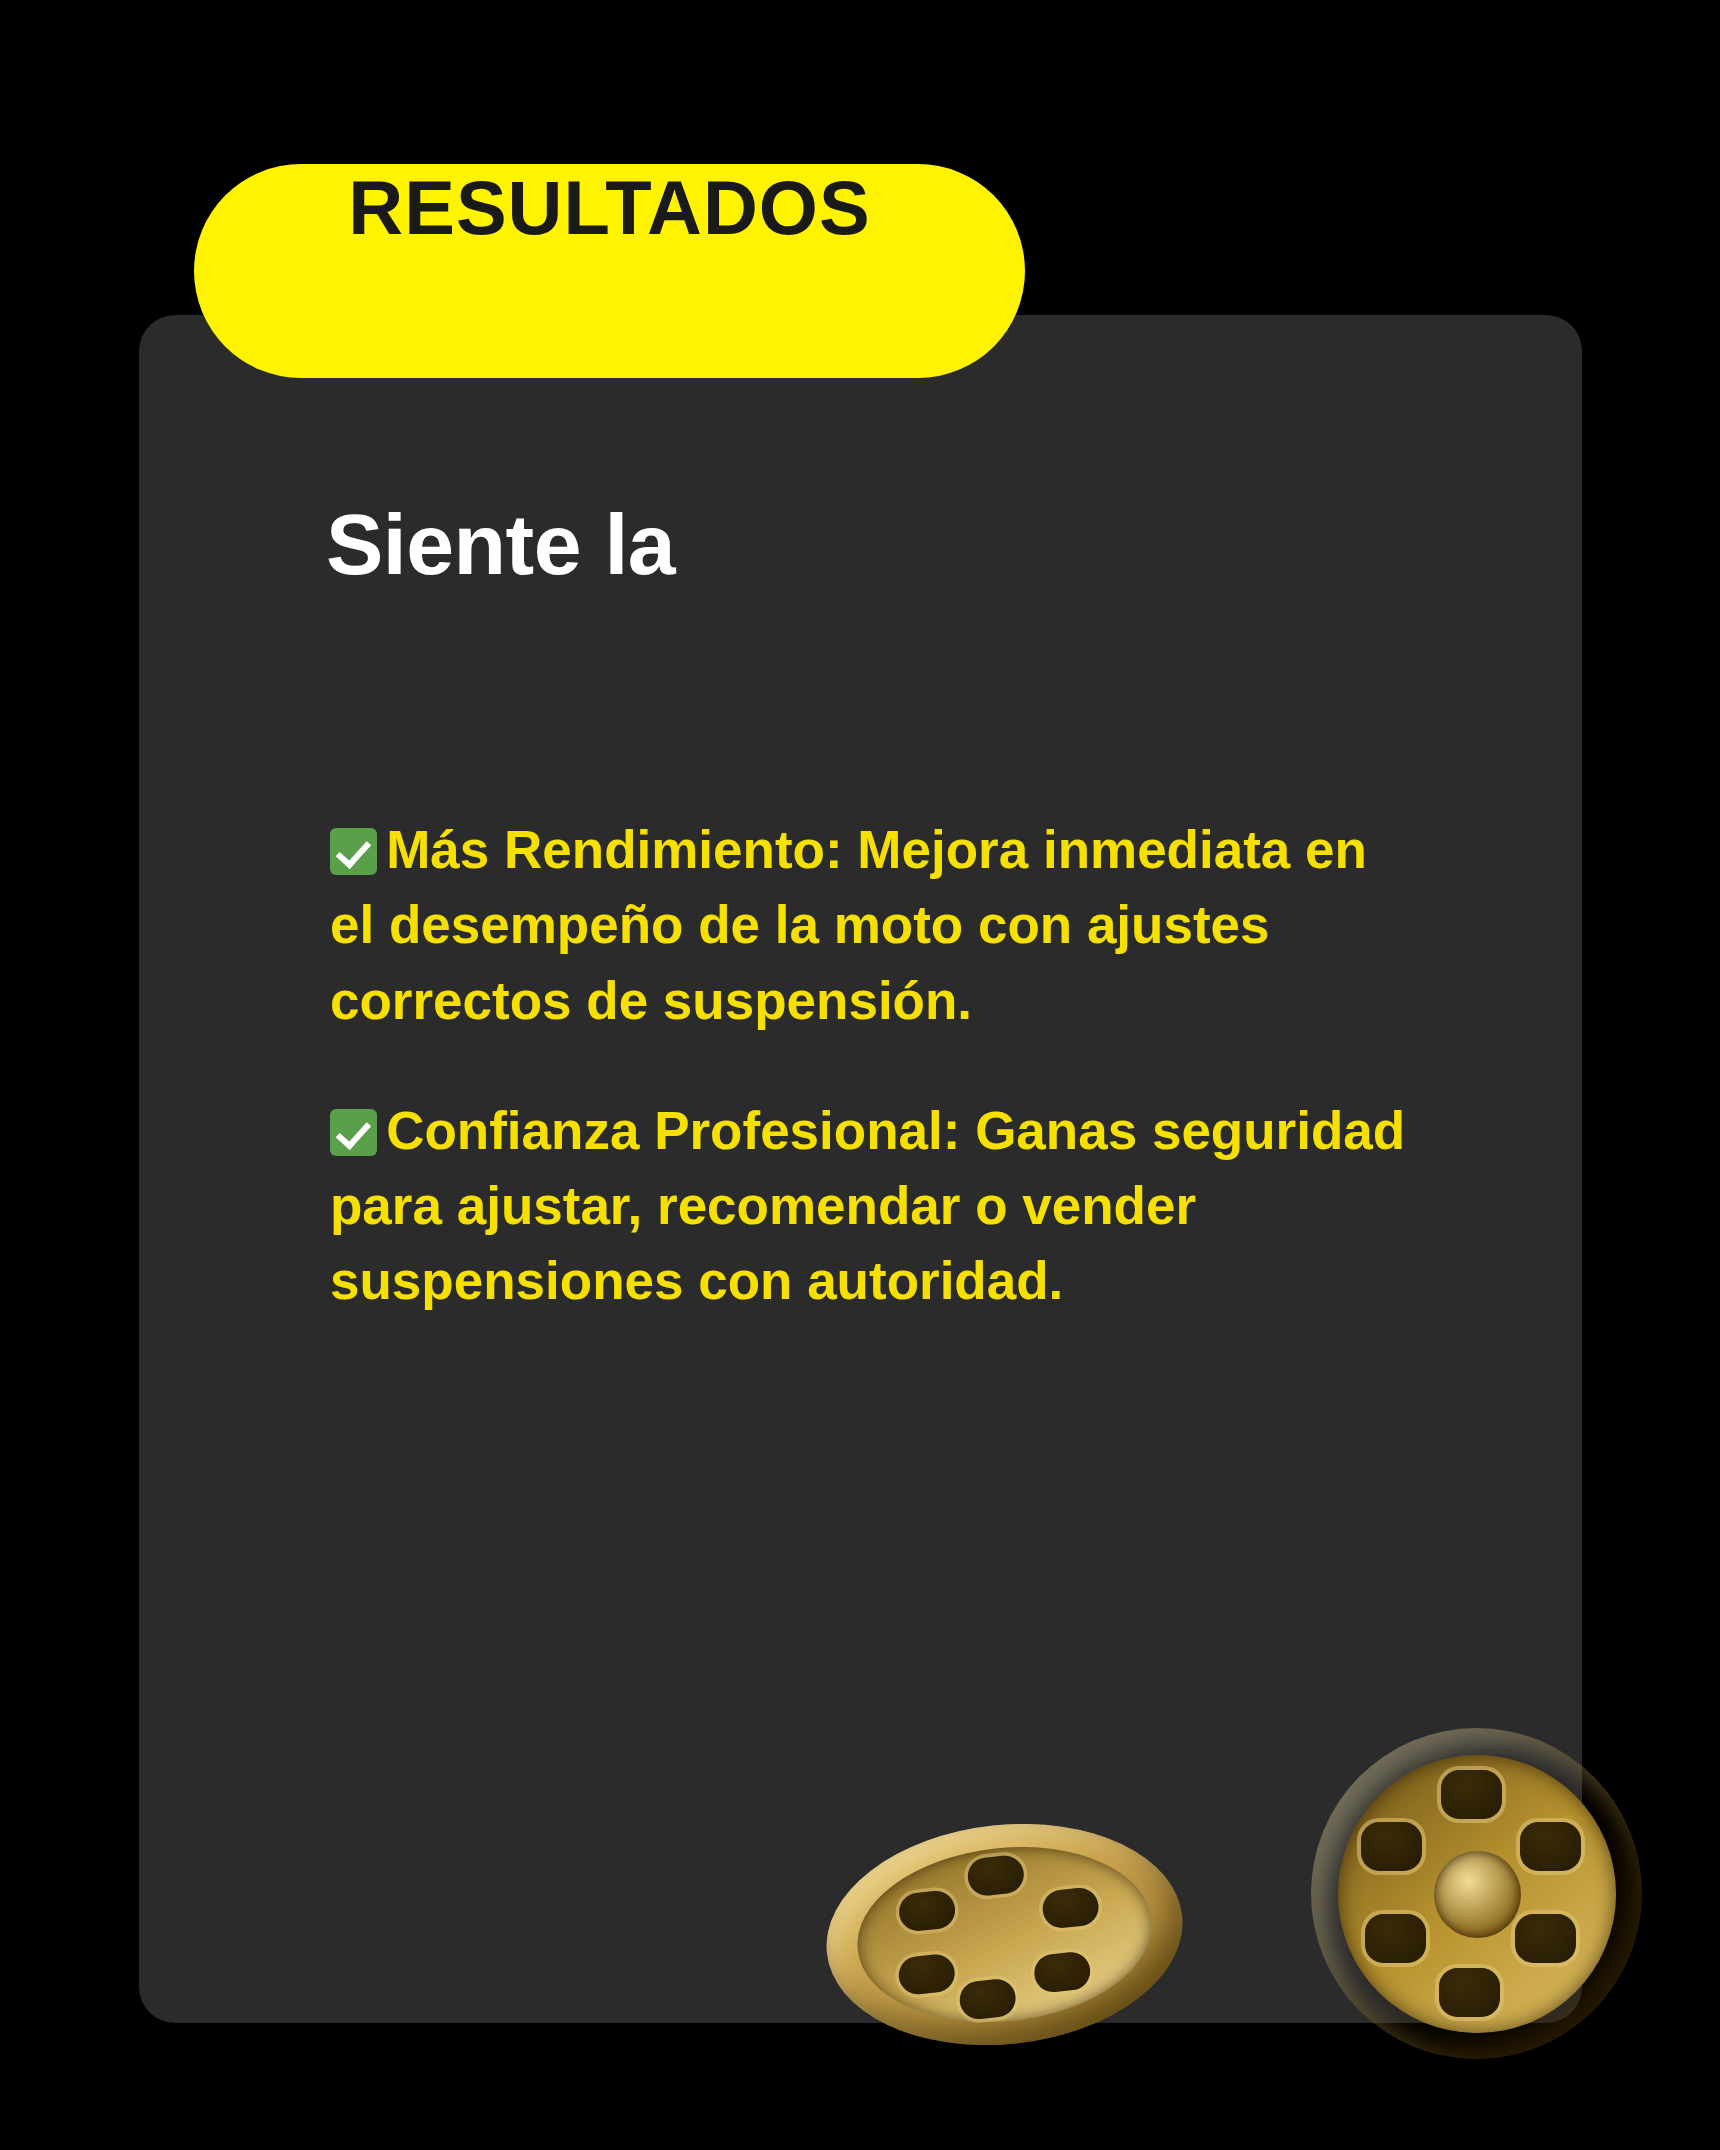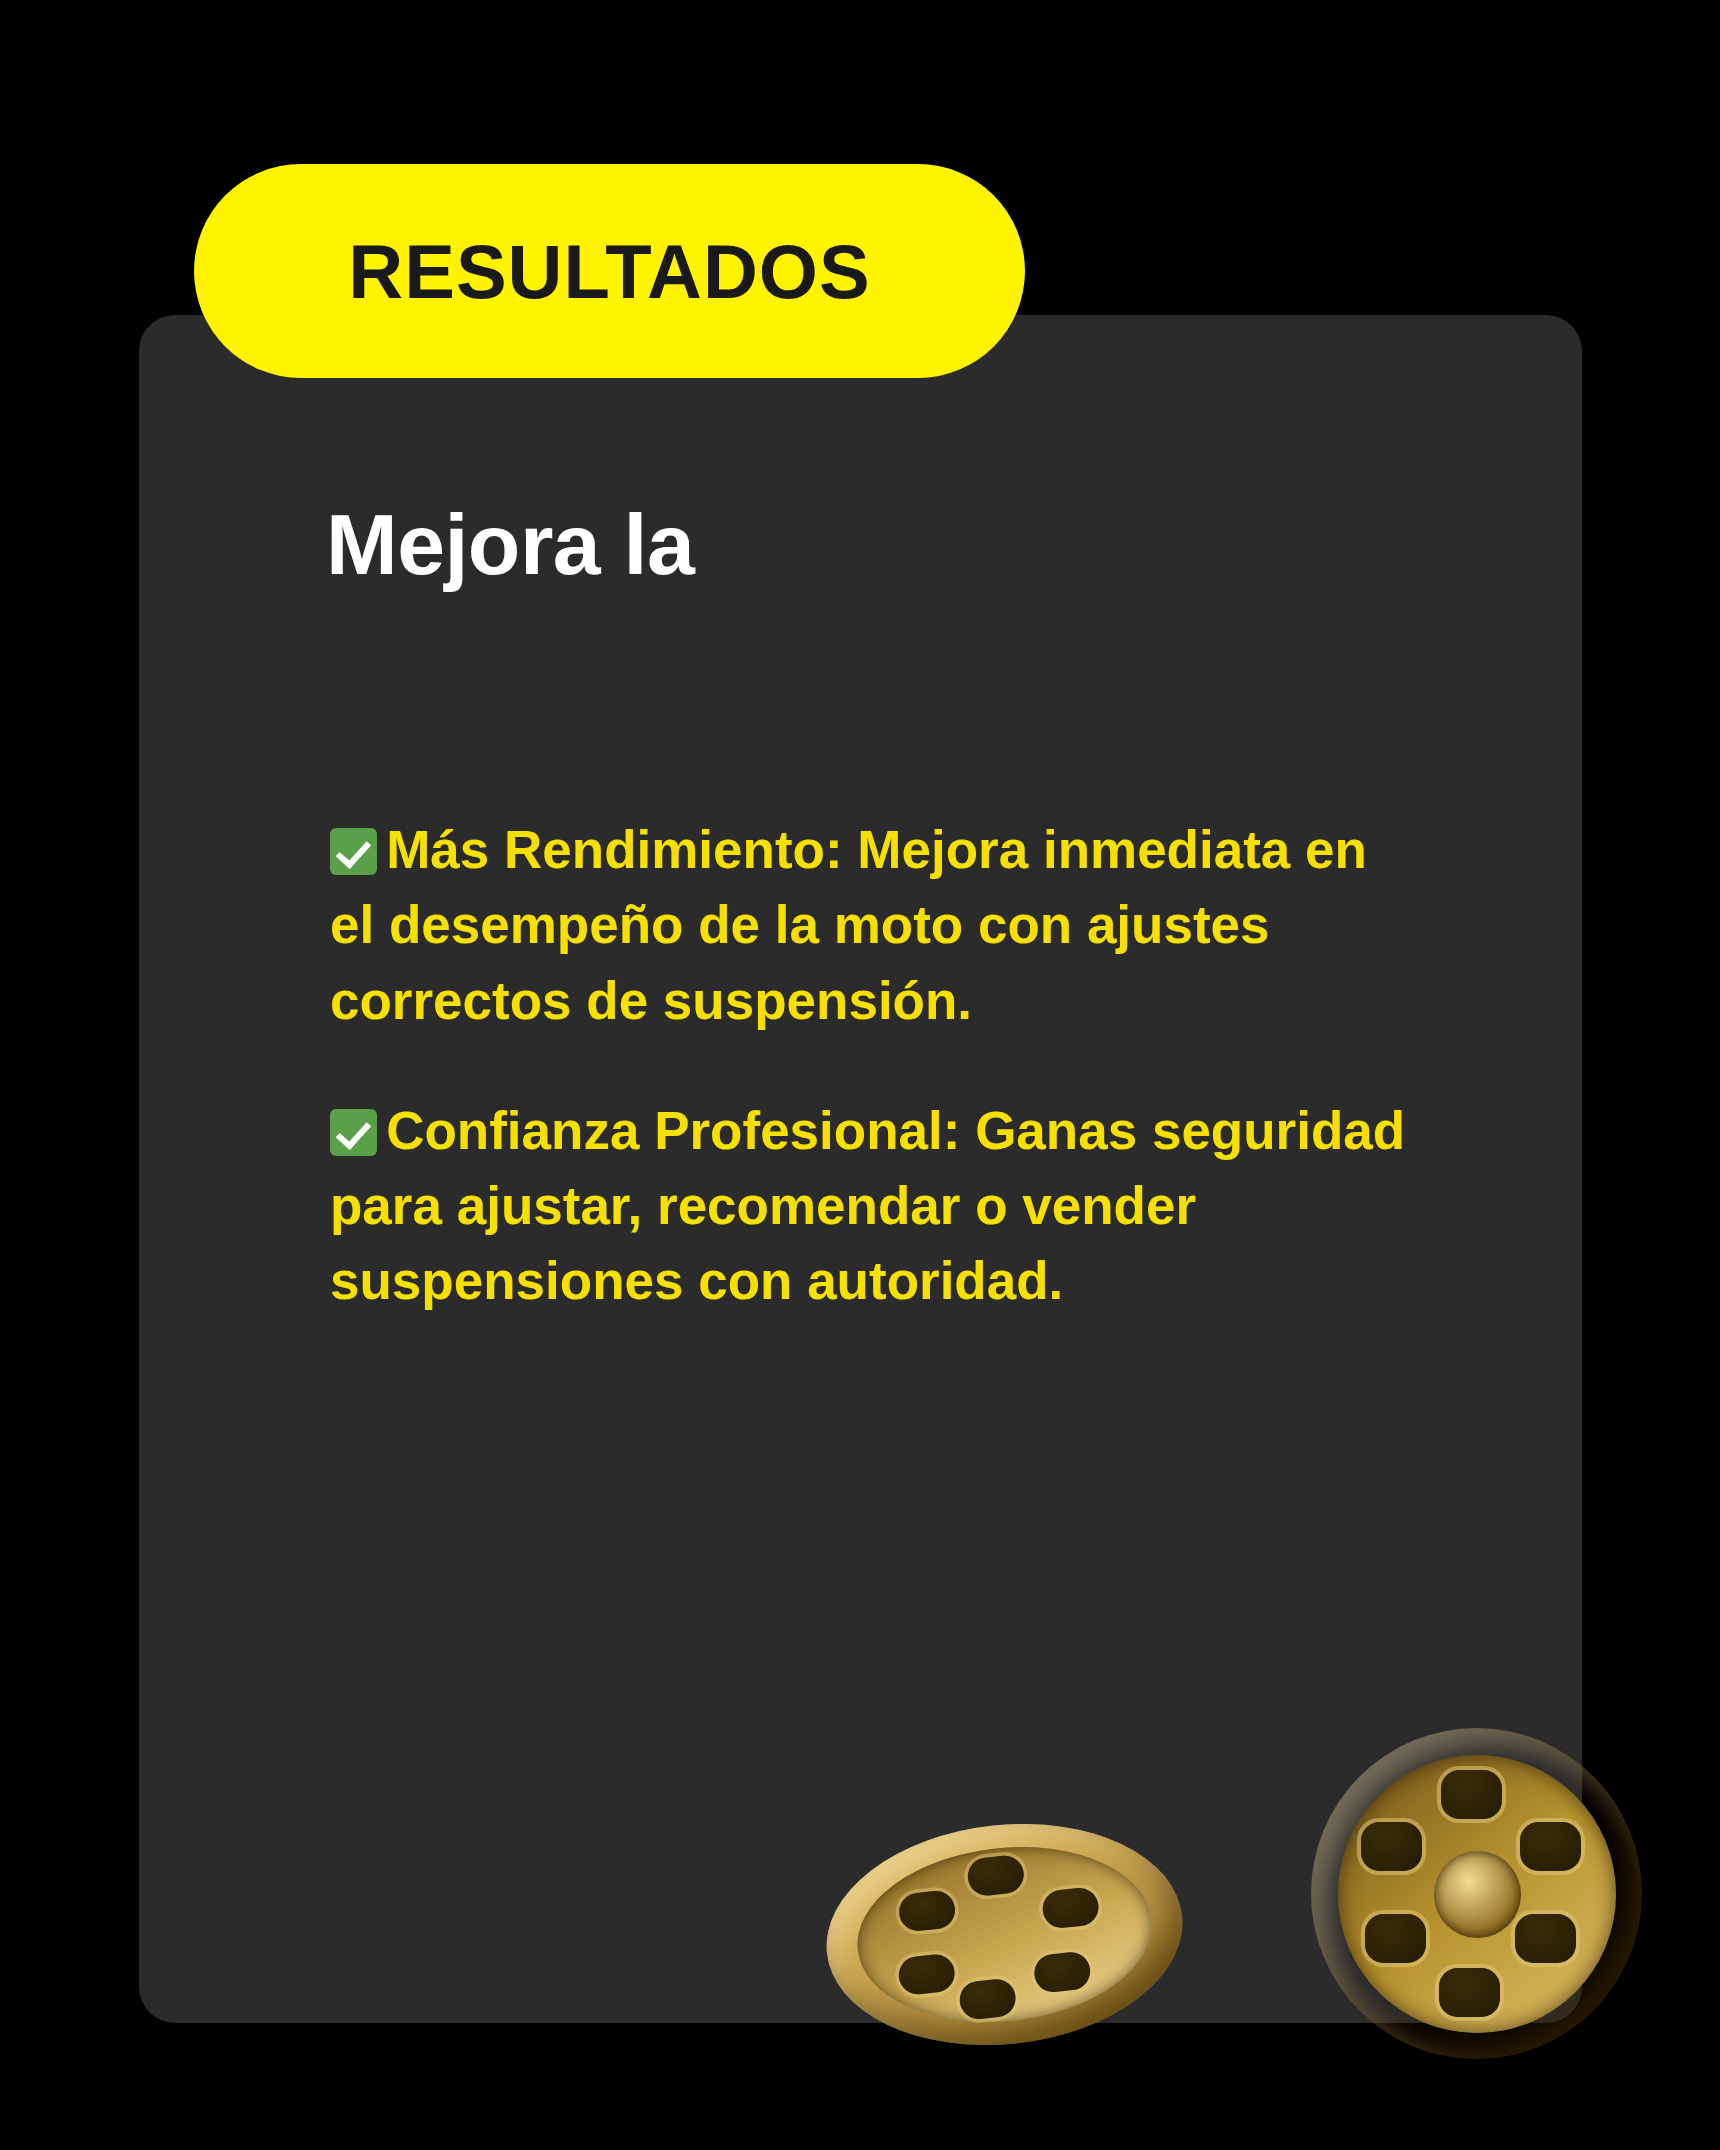--- a/index.html
+++ b/index.html
@@ -35,21 +35,20 @@
   
   .badge {
     position: absolute;
     left: 194px;
     top: 164px;
     width: 831px;
     height: 214px;
     background: #fff300;
     border-radius: 107px;
     display: flex;
-    align-items: center;
     justify-content: center;
     z-index: 5;
   }
   .badge-label {
     font-size: 76px;
     font-weight: bold;
     letter-spacing: 1px;
     color: #1a1a1a;
     font-family: "Liberation Sans", sans-serif;
   }
@@ -195,21 +194,21 @@
 
 <div class="stage">
 
   <div class="card"></div>
 
   <div class="badge">
     <span class="badge-label">RESULTADOS</span>
   </div>
 
   <div class="heading">
-    <div>Mejora la</div>
+    <div>Siente la</div>
   </div>
 
   <div class="bullets">
 
     <div class="bullet">
       <span class="check"></span><span class="bullet-strong">Más Rendimiento:</span><span class="bullet-text"> Mejora inmediata en el desempeño de la moto con ajustes correctos de suspensión.</span>
     </div>
 
 
     <div class="bullet">

